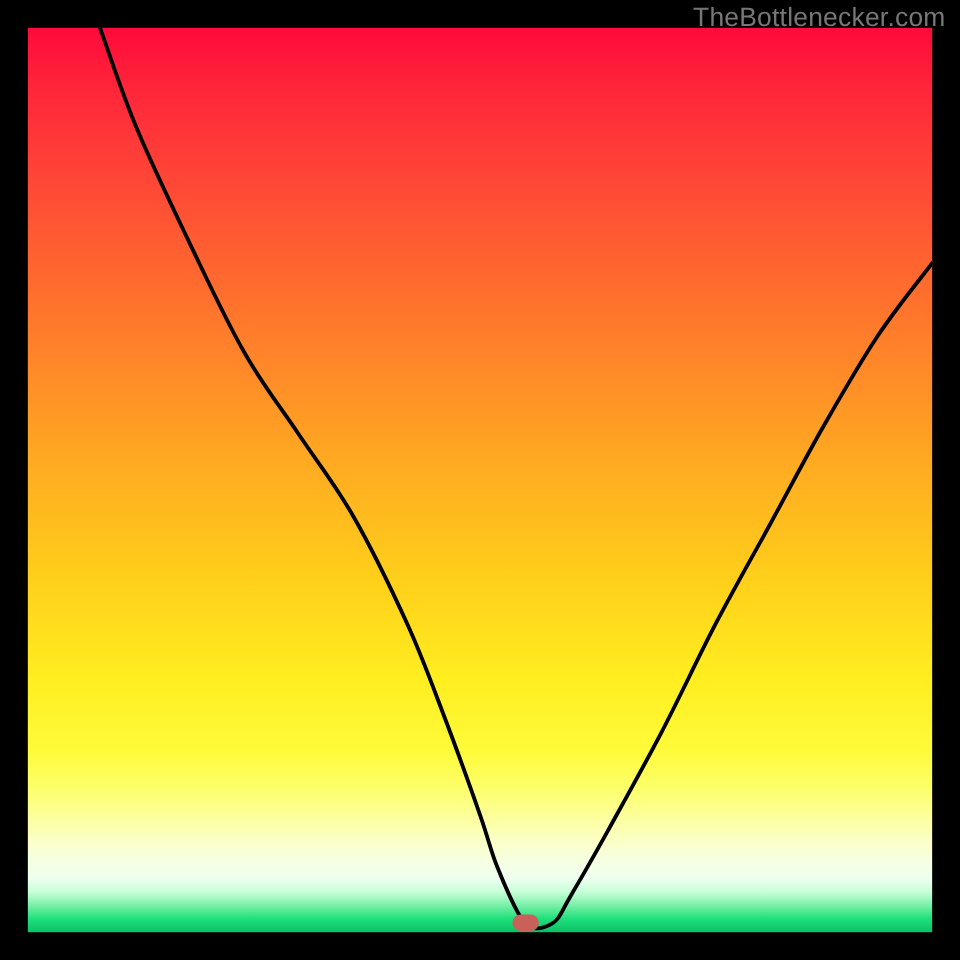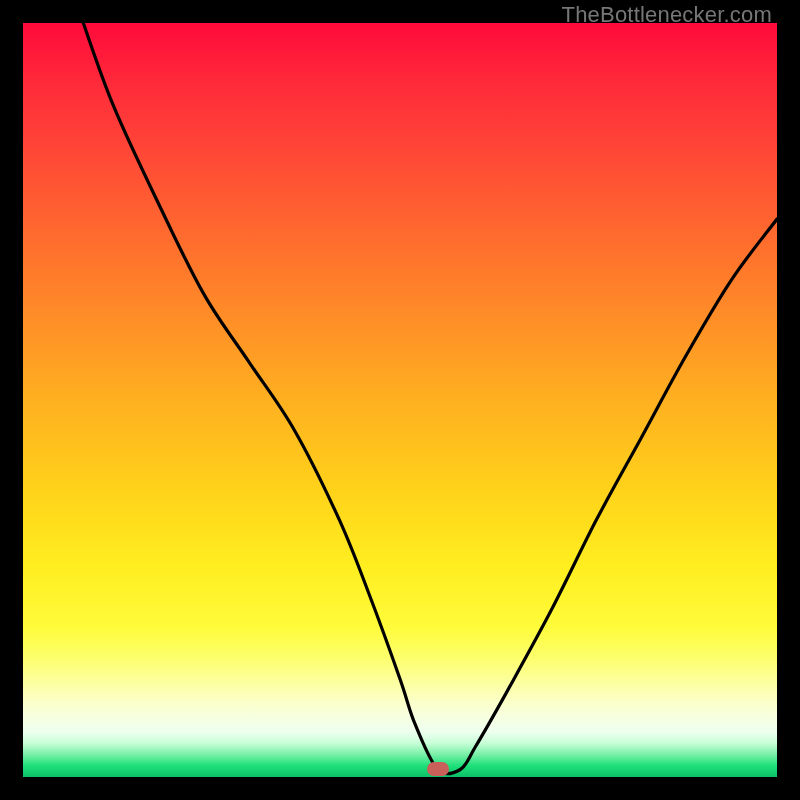--- a/index.html
+++ b/index.html
@@ -13,21 +13,21 @@
   }
   .frame {
     position: relative;
     width: 800px;
     height: 800px;
     background: #000;
   }
   .watermark {
     position: absolute;
     top: 2px;
-    right: 28px;
+    right: 12px;
     color: #777;
     font-size: 22px;
     letter-spacing: 0.2px;
     z-index: 10;
   }
   .plot-area {
     position: absolute;
     left: 23px;
     top: 23px;
     width: 754px;

